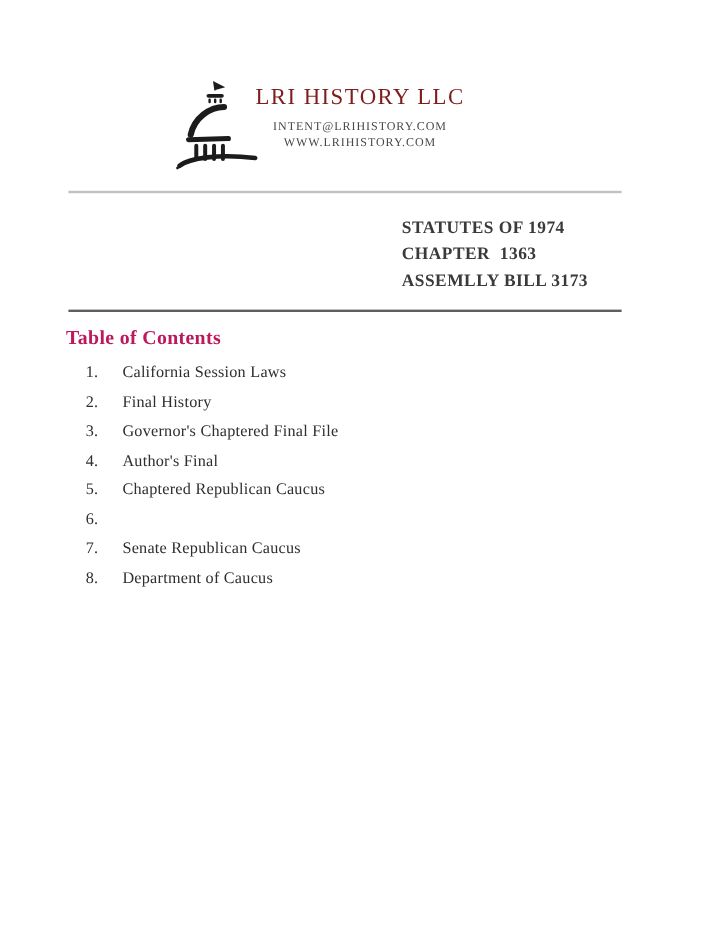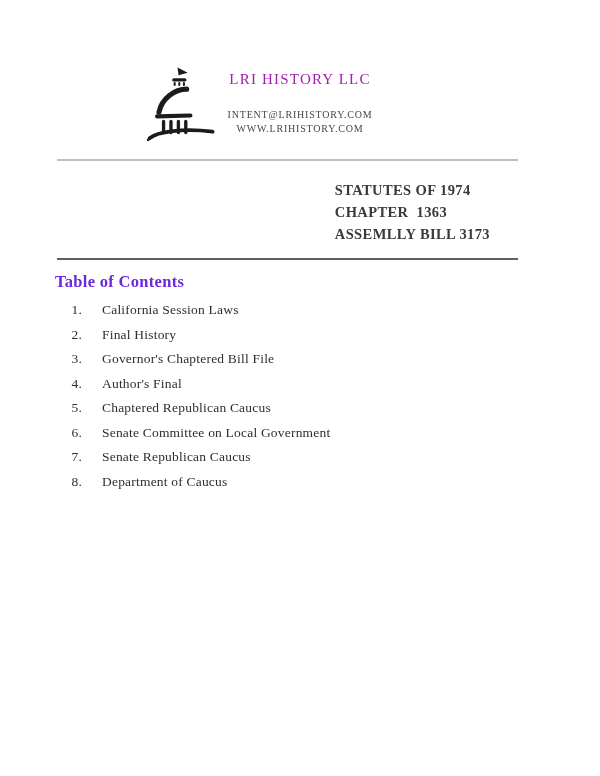--- a/index.html
+++ b/index.html
@@ -21,24 +21,24 @@
     height: 82px;
   }
   .letterhead {
     position: absolute;
     left: 0;
     right: 0;
     top: 71px;
     text-align: center;
   }
   .company-name {
-    font-size: 15px;
+    font-size: 19px;
     letter-spacing: 1.2px;
-    color: #a21caf;
-    margin-bottom: 20px;
+    color: #7f1d1d;
+    margin-bottom: 6px;
   }
   .contact-line {
     font-size: 10px;
     letter-spacing: 0.8px;
     color: #474747;
     line-height: 14px;
   }
 
   
   .rule-light {
@@ -75,21 +75,21 @@
   }
 
   
   .toc-title {
     position: absolute;
     left: 55px;
     top: 272px;
     font-size: 16.5px;
     font-weight: bold;
     letter-spacing: 0.3px;
-    color: #6d28d9;
+    color: #be185d;
   }
   .toc-list {
     position: absolute;
     left: 0;
     top: 302px;
     right: 0;
     display: flex;
     flex-direction: column;
   }
   .toc-item {
@@ -158,33 +158,32 @@
     <div class="toc-item">
       <span class="toc-num">1.</span>
       <span class="toc-label">California Session Laws</span>
     </div>
     <div class="toc-item">
       <span class="toc-num">2.</span>
       <span class="toc-label">Final History</span>
     </div>
     <div class="toc-item">
       <span class="toc-num">3.</span>
-      <span class="toc-label">Governor's Chaptered Bill File</span>
+      <span class="toc-label">Governor's Chaptered Final File</span>
     </div>
     <div class="toc-item">
       <span class="toc-num">4.</span>
       <span class="toc-label">Author's Final</span>
     </div>
     <div class="toc-item">
       <span class="toc-num">5.</span>
       <span class="toc-label">Chaptered Republican Caucus</span>
     </div>
     <div class="toc-item">
       <span class="toc-num">6.</span>
-      <span class="toc-label">Senate Committee on Local Government</span>
     </div>
     <div class="toc-item">
       <span class="toc-num">7.</span>
       <span class="toc-label">Senate Republican Caucus</span>
     </div>
     <div class="toc-item">
       <span class="toc-num">8.</span>
       <span class="toc-label">Department of Caucus</span>
     </div>
   </div>

